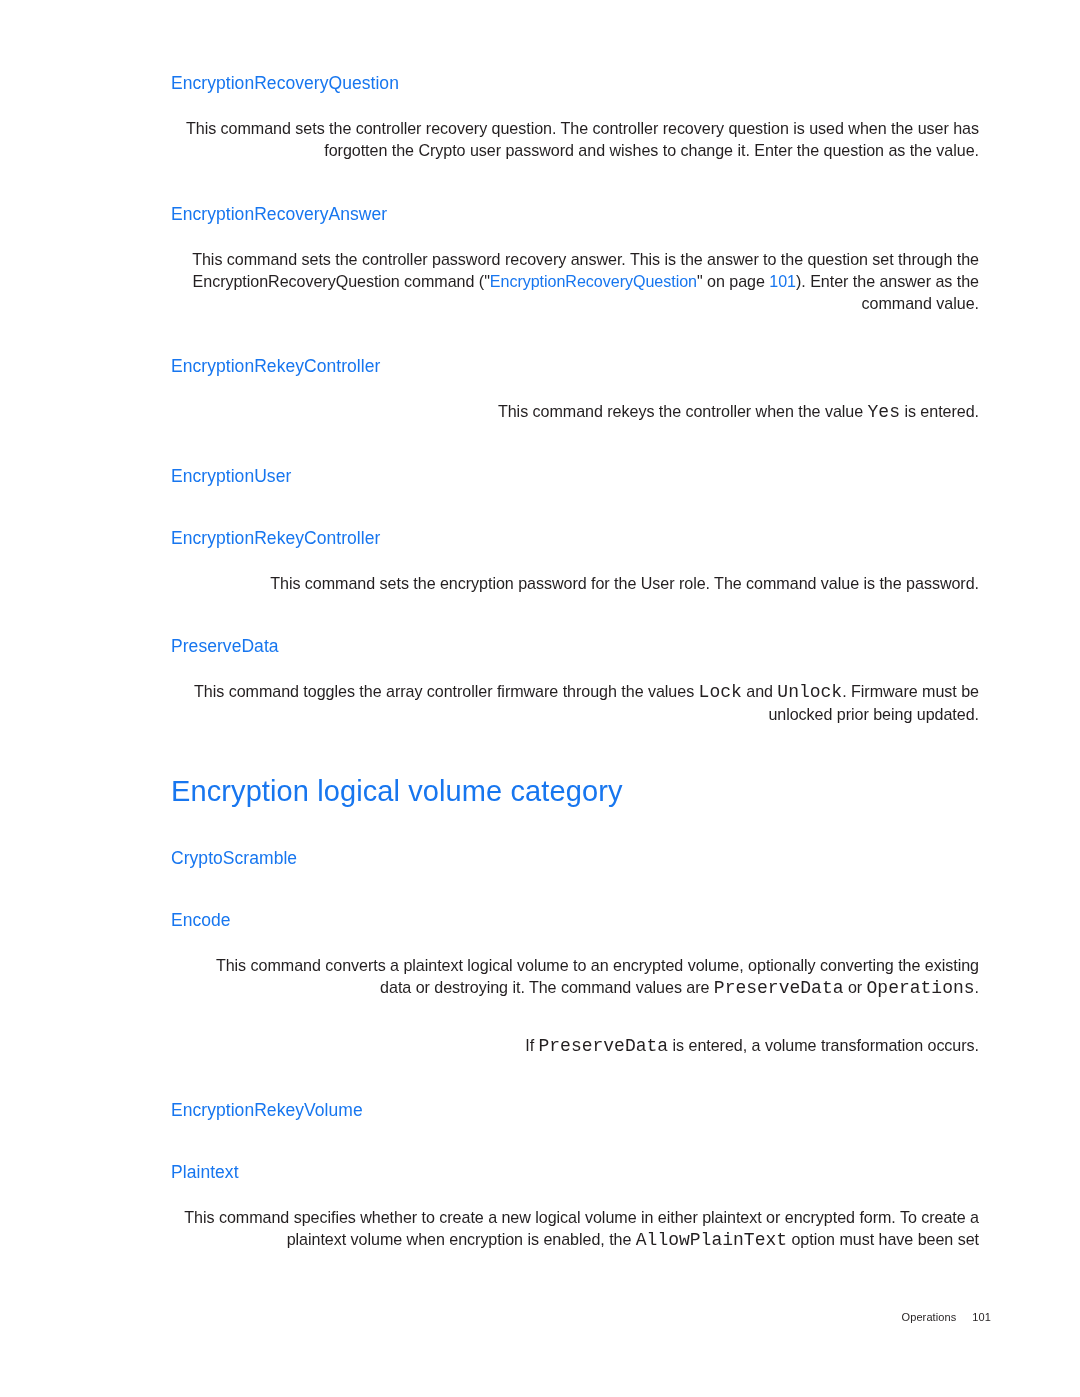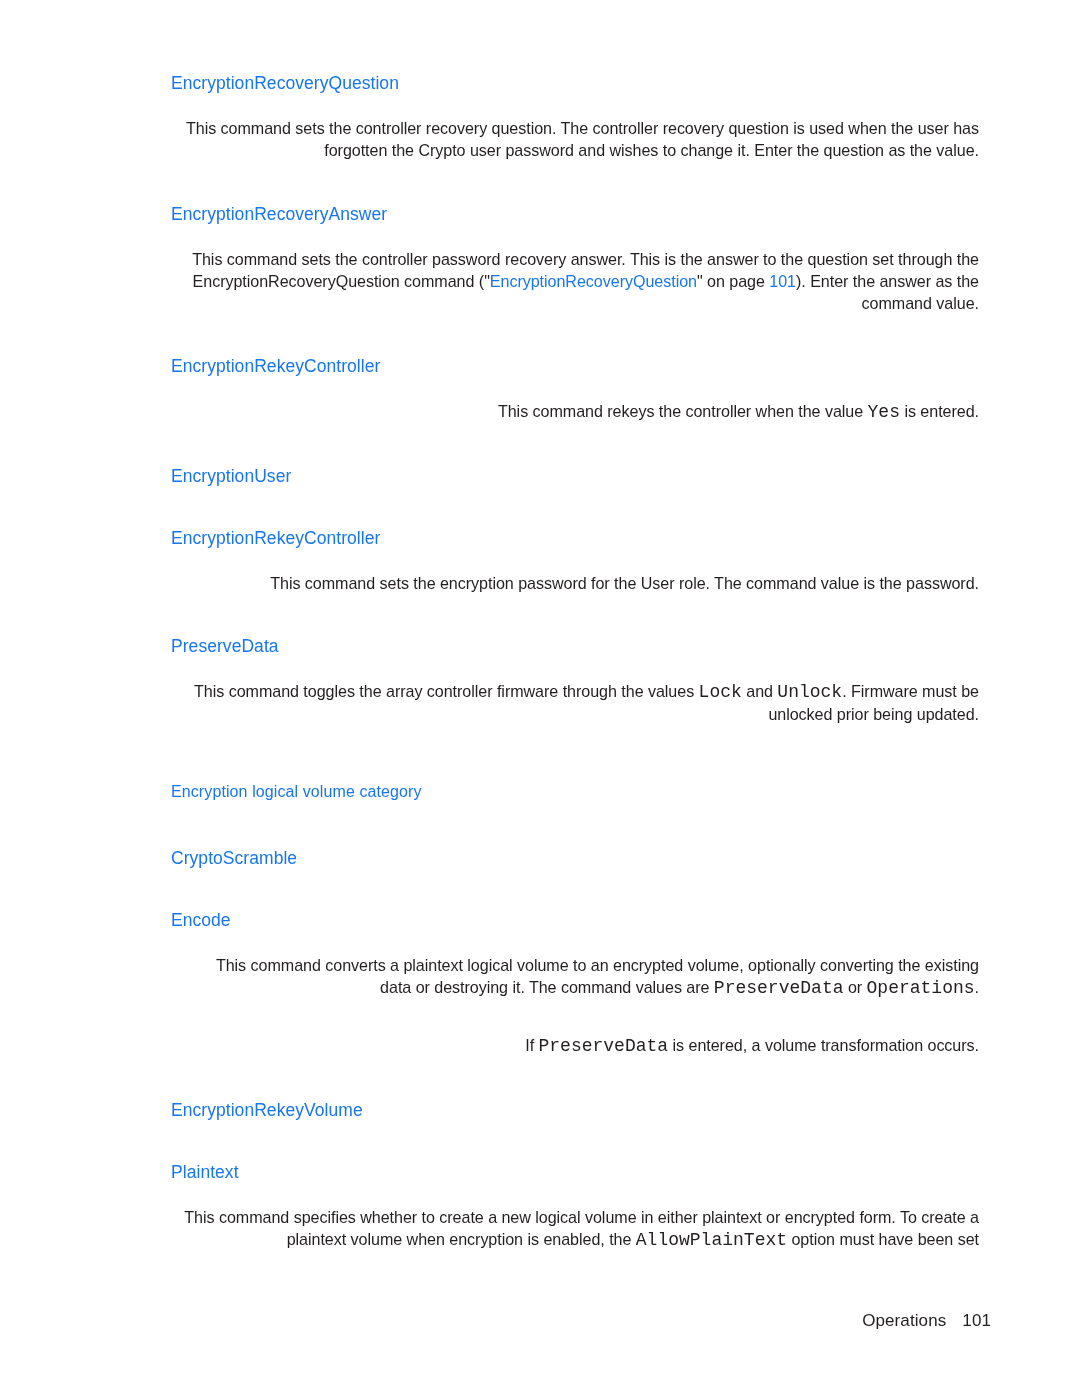--- a/index.html
+++ b/index.html
@@ -26,21 +26,21 @@
   .content {
     position: absolute;
     left: 171px;
     top: 72px;
     width: 820px;
   }
 
   
   h2.section-title {
     font-family: "Liberation Sans", sans-serif;
-    font-size: 16px;
+    font-size: 29px;
     font-weight: 400;
     color: #1776ef;
     margin: 0;
     padding: 0;
     line-height: 27px;
     letter-spacing: 0.1px;
   }
   h3.cmd-title {
     font-family: "Liberation Sans", sans-serif;
     font-size: 17.5px;
@@ -86,21 +86,21 @@
   span.pageref { color: #1776ef; }
 
   
   .footer {
     position: absolute;
     left: 0;
     top: 1311px;
     width: 991px;
     text-align: right;
     font-family: "Liberation Sans", sans-serif;
-    font-size: 17px;
+    font-size: 11px;
     color: #231f20;
     letter-spacing: 0.1px;
   }
   .footer .lbl { }
   .footer .num { margin-left: 16px; }
 </style>
 </head>
 <body>
 
 <div class="page">

